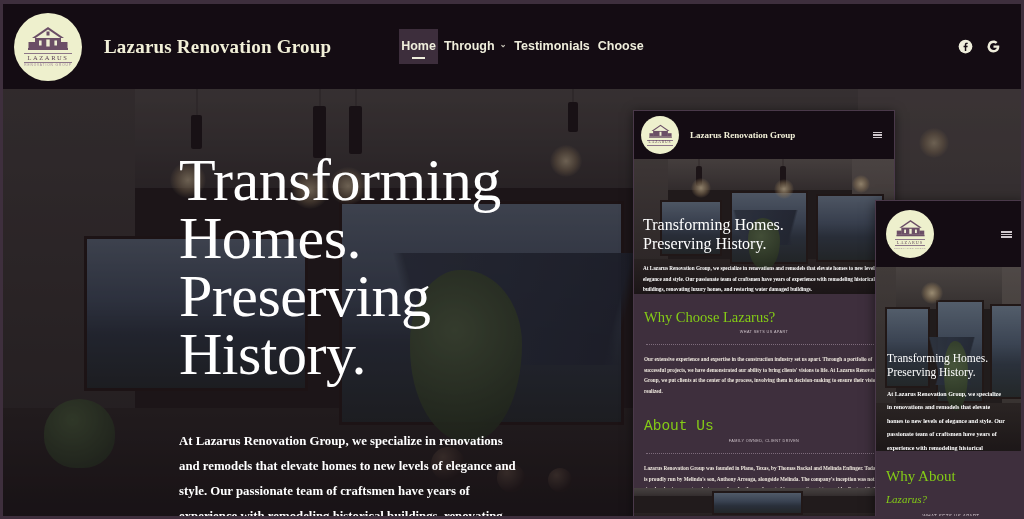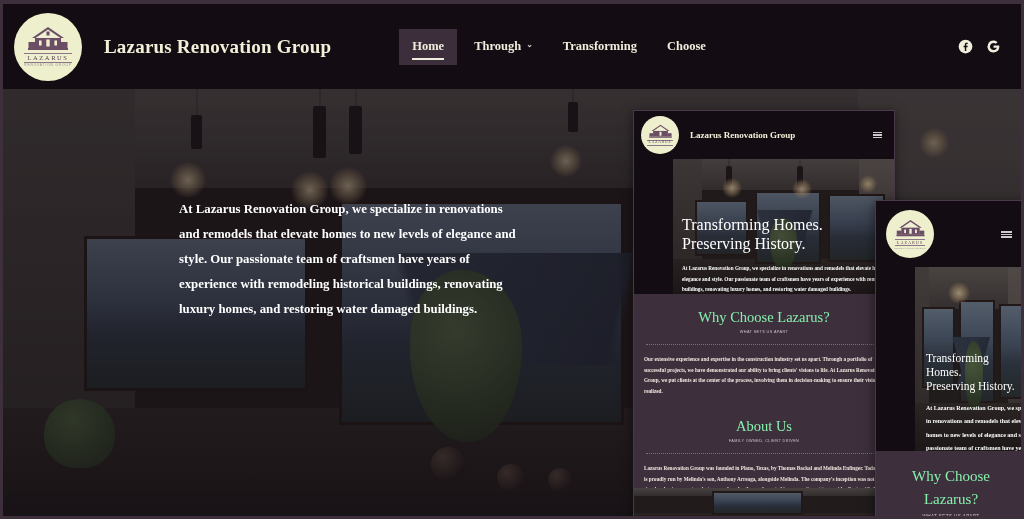--- a/index.html
+++ b/index.html
@@ -46,23 +46,23 @@
   }
   .brand-title {
     margin-left:22px;
     font-family:"Liberation Serif", serif;
     font-weight:bold; font-size:19px; color:#f2f0d8;
     letter-spacing:0.2px;
   }
 
   .nav { display:flex; align-items:center; margin-left:68px; gap:4px; }
   .nav-item {
-    font-family:Liberation Serif, serif;
+    font-family:Liberation Sans, sans-serif;
     font-weight:bold; font-size:12.5px; color:#efeedc;
-    padding:10px 13px 11px; position:relative; cursor:pointer;
+    padding:10px 2px 11px; position:relative; cursor:pointer;
     white-space:nowrap;
     display:flex; align-items:flex-start; gap:5px;
   }
   .nav-item.active { background:#3d2e3c; }
   .nav-item.active::after {
     content:""; position:absolute; left:13px; right:13px; bottom:5px;
     height:2px; background:#efeedc;
   }
   .caret { font-size:8px; opacity:.85; transform:translateY(1px); }
 
@@ -105,27 +105,27 @@
     background:#140c13;
     z-index:30;
   }
 
   .mini-bar { background:#140c13; display:flex; align-items:center; position:relative; }
   .mini-logo { border-radius:50%; background:#eef0cd; display:flex; flex-direction:column; align-items:center; justify-content:center; overflow:hidden; flex:none; }
   .mini-brand { font-family:"Liberation Serif", serif; font-weight:bold; color:#f2f0d8; }
   .burger { position:absolute; display:flex; flex-direction:column; justify-content:space-between; }
   .burger i { display:block; background:#cfc8cc; width:100%; }
 
-  .mini-hero { position:relative; overflow:hidden;margin-left:39px; }
+  .mini-hero { position:relative; overflow:hidden; }
   .mini-hero-inner { position:absolute; }
   .mini-h1 { font-family:"Liberation Serif", serif; color:#fff; position:relative; z-index:3; }
   .mini-p { font-family:"Liberation Serif", serif; font-weight:bold; color:#fff; position:relative; z-index:3; }
 
   .sec-purple { background:#3e2f3d; }
-  .sec-title { font-family:"Liberation Serif", serif; color:#86efac; text-align:center; }
+  .sec-title { font-family:"Liberation Serif", serif; color:#84cc16; text-align:left; }
   .sec-sub { font-family:"Liberation Sans", sans-serif; color:#cdc2c9; text-align:center; letter-spacing:.4px; }
   .dots { border-top:1px dotted #7d6b7b; }
   .sec-body { font-family:"Liberation Serif", serif; font-weight:bold; color:#efe9df; }
 
   
   .scene { position:absolute; inset:0; background:#2b2724; }
   .scene .ceiling { position:absolute; left:0; top:0; width:100%; height:23%;
     background:linear-gradient(180deg,#6d6861 0%, #595550 60%, #4a4642 100%); }
   .scene .wallL { position:absolute; left:0; top:0; width:13%; height:100%;
     background:linear-gradient(180deg,#5f5a54,#3a3632); }
@@ -192,21 +192,21 @@
 
     <nav class="nav">
       <div class="nav-item active">
         <span>Home</span>
       </div>
       <div class="nav-item">
         <span>Through</span>
         <span class="caret">⌄</span>
       </div>
       <div class="nav-item">
-        <span>Transforming</span>
+        <span>Testimonials</span>
       </div>
       <div class="nav-item">
         <span>Choose</span>
       </div>
     </nav>
 
     <div class="socials">
       <div class="soc">
         <svg width="15" height="15" viewBox="0 0 24 24">
           <circle cx="12" cy="12" r="11" fill="#efeedc"></circle>
@@ -256,20 +256,26 @@
         <div class="orb" style="left:42%;top:83%;width:34px;height:34px;"></div>
         <div class="orb" style="left:48.5%;top:87%;width:28px;height:28px;"></div>
         <div class="orb" style="left:53.5%;top:88%;width:24px;height:24px;"></div>
 
         <div class="shade"></div>
       </div>
       <div class="dim-more"></div>
     </div>
 
     <div class="hero-text">
+      <h1 class="hero-h1">
+        <div>Transforming</div>
+        <div>Homes.</div>
+        <div>Preserving</div>
+        <div>History.</div>
+      </h1>
       <p class="hero-p">At Lazarus Renovation Group, we specialize in renovations and remodels that elevate homes to new levels of elegance and style. Our passionate team of craftsmen have years of experience with remodeling historical buildings, renovating luxury homes, and restoring water damaged buildings.</p>
     </div>
   </div>
 
   <div class="panel tablet">
 
     <div class="mini-bar" style="height:48px;">
       <div class="mini-logo" style="width:38px;height:38px;margin-left:7px;">
         <svg width="25" height="15" viewBox="0 0 44 26">
           <polygon points="22,1 38,12 6,12" fill="#6b4e66"></polygon>
@@ -318,21 +324,21 @@
     </div>
 
     <div class="sec-purple" style="padding:15px 10px 12px;">
       <div class="sec-title" style="font-size:14.5px;line-height:17px;">Why Choose Lazarus?</div>
       <div class="sec-sub" style="font-size:3.8px;margin-top:4px;">WHAT SETS US APART</div>
       <div class="dots" style="margin:10px 2px 9px;"></div>
       <div class="sec-body" style="font-size:5.2px;line-height:10.5px;">Our extensive experience and expertise in the construction industry set us apart. Through a portfolio of successful projects, we have demonstrated our ability to bring clients' visions to life. At Lazarus Renovation Group, we put clients at the center of the process, involving them in decision-making to ensure their vision is realized.</div>
     </div>
 
     <div class="sec-purple" style="padding:10px 10px 12px;">
-      <div class="sec-title" style="font-size:14.5px;line-height:17px;">About Us</div>
+      <div class="sec-title" style="font-size:14.5px;line-height:17px;font-family:Liberation Mono, monospace;">About Us</div>
       <div class="sec-sub" style="font-size:3.8px;margin-top:4px;">FAMILY OWNED, CLIENT DRIVEN</div>
       <div class="dots" style="margin:10px 2px 9px;"></div>
       <div class="sec-body" style="font-size:5.2px;line-height:10.5px;">Lazarus Renovation Group was founded in Plano, Texas, by Thomas Backal and Melinda Enfinger. Today, it is proudly run by Melinda's son, Anthony Arreaga, alongside Melinda. The company's inception was not simply a business venture but more a love for the work, rooted in a commitment to provide clients with the best possible experience.</div>
     </div>
 
     <div style="position:absolute;left:0;bottom:0;width:100%;height:34px;overflow:hidden;">
       <div class="scene">
         <div class="ceiling"></div>
           <div class="floor"></div>
         <div class="win" style="left:30%;top:10%;width:35%;height:70%;border-width:2px;"></div>
@@ -383,19 +389,19 @@
         </div>
       </div>
       <div style="position:absolute;left:11px;top:84px;right:9px;">
         <div class="mini-h1" style="font-size:11.5px;line-height:14px;">Transforming Homes.</div>
         <div class="mini-h1" style="font-size:11.5px;line-height:14px;">Preserving History.</div>
         <div class="mini-p" style="font-size:6px;line-height:13.4px;margin-top:9px;width:120px;">At Lazarus Renovation Group, we specialize in renovations and remodels that elevate homes to new levels of elegance and style. Our passionate team of craftsmen have years of experience with remodeling historical buildings, renovating luxury homes, and restoring water damaged buildings.</div>
       </div>
     </div>
 
     <div class="sec-purple" style="padding:14px 10px 10px;height:73px;">
-      <div class="sec-title" style="font-size:15px;line-height:23px;">Why Choose</div>
-      <div class="sec-title" style="font-size:15px;line-height:23px;">Lazarus?</div>
+      <div class="sec-title" style="font-size:15px;line-height:23px;">Why About</div>
+      <div class="sec-title" style="font-size:11px;line-height:23px;font-style:italic;">Lazarus?</div>
       <div class="sec-sub" style="font-size:4.6px;margin-top:3px;">WHAT SETS US APART</div>
     </div>
   </div>
 
 </div>
 
 </body></html>

